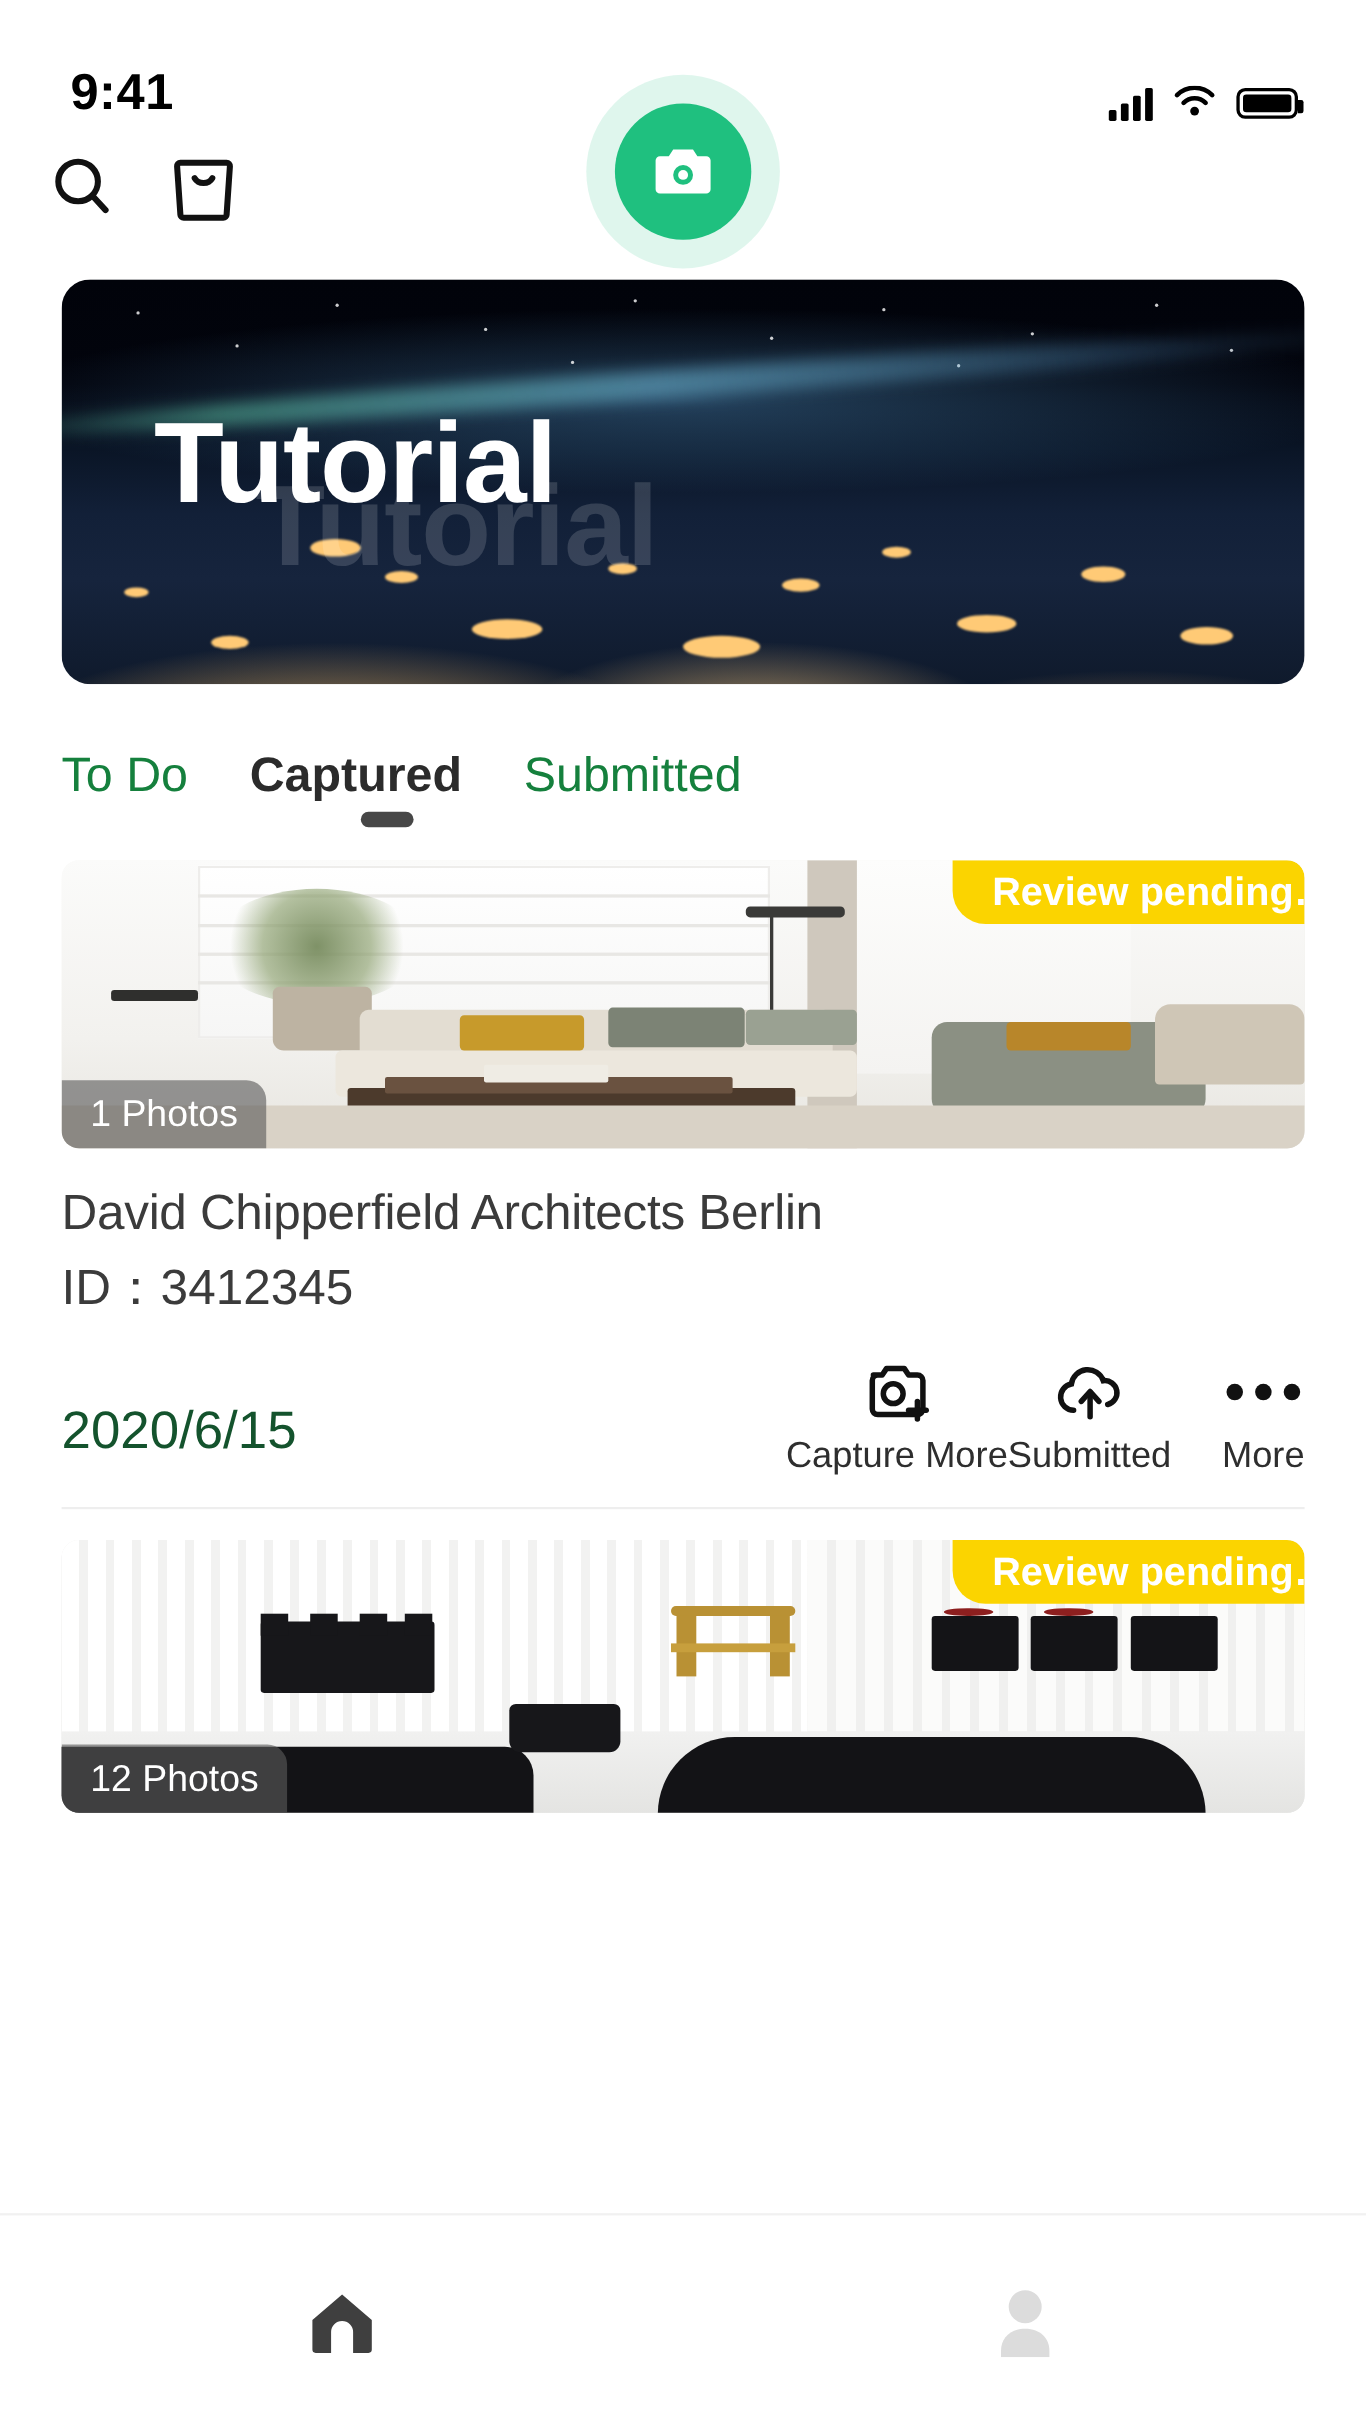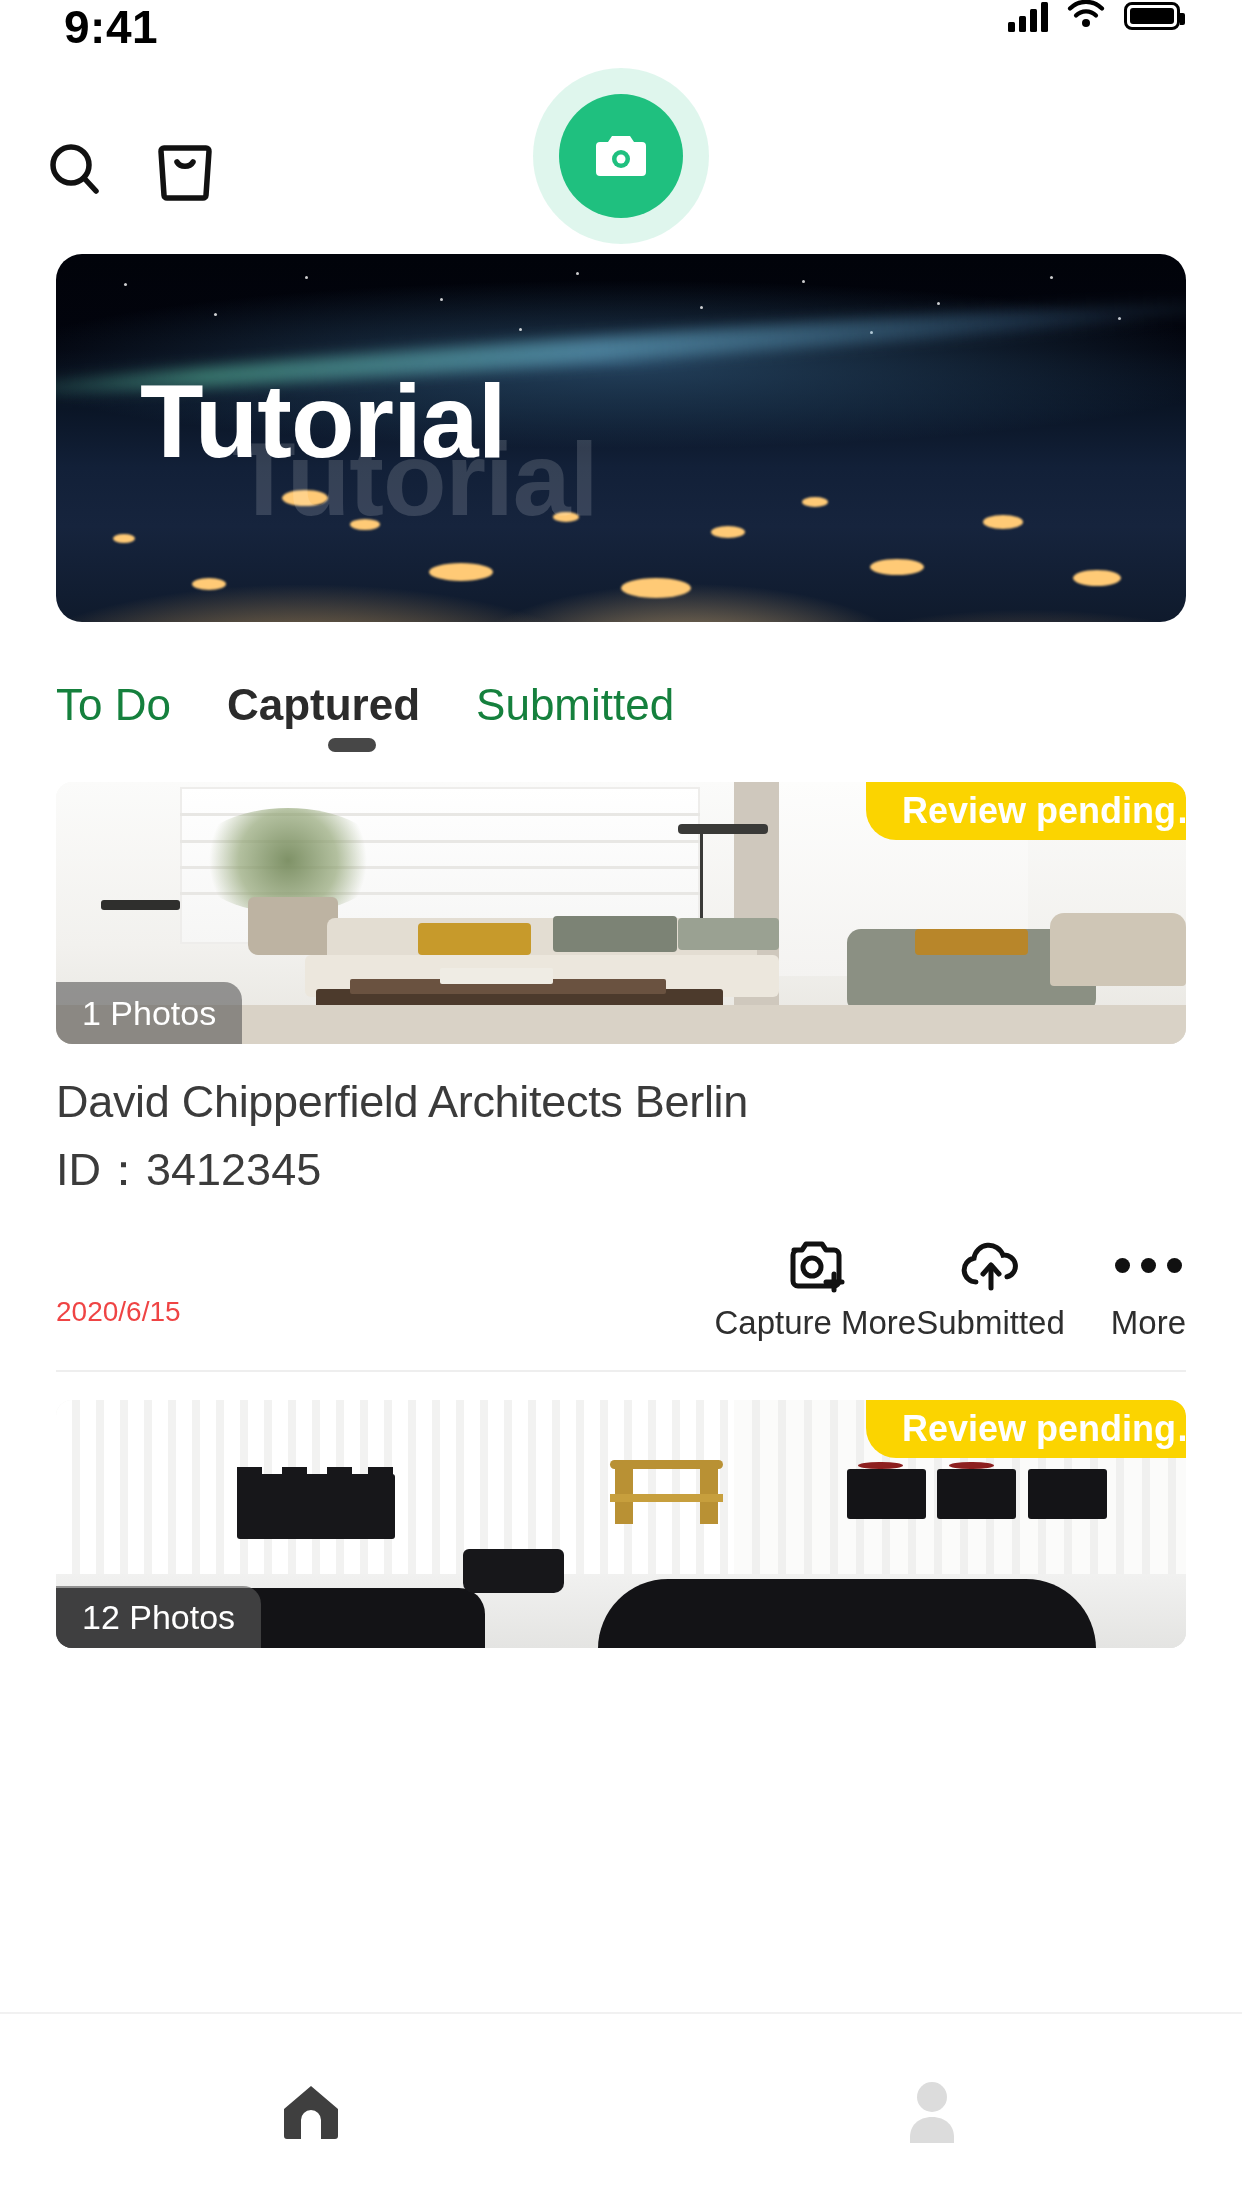--- a/index.html
+++ b/index.html
@@ -6,21 +6,21 @@
   html, body {
     width:1242px; height:2208px;
     background:#ffffff;
     font-family:"Liberation Sans", sans-serif;
     overflow:hidden;
   }
   .phone { position:relative; width:1242px; height:2208px; background:#fff; }
 
   
   .statusbar {
-    height:110px; display:flex; align-items:flex-start;
+    height:110px; display:flex; align-items:flex-end;
     justify-content:space-between; padding:0 62px 0 64px;
   }
   .clock { font-size:46px; font-weight:bold; color:#000; letter-spacing:0.5px; }
   .status-icons { display:flex; align-items:center; gap:18px; }
   .sig { display:flex; align-items:flex-end; gap:4px; height:32px; }
   .sig i { display:block; width:7px; background:#000; border-radius:1.5px; }
   .sig i:nth-child(1){height:10px;} .sig i:nth-child(2){height:16px;}
   .sig i:nth-child(3){height:23px;} .sig i:nth-child(4){height:30px;}
   .batt {
     width:56px; height:28px; border:3px solid #000; border-radius:8px;
@@ -125,21 +125,21 @@
     display:flex; align-items:center; border-radius:0 18px 0 0;
   }
   .card-title {
     margin-top:32px; font-size:45px; color:#3b3b3b; letter-spacing:-.3px;
   }
   .card-id { margin-top:12px; font-size:45px; color:#3b3b3b; }
   .card-footer {
     margin-top:34px; display:flex; align-items:flex-end;
     justify-content:space-between;
   }
-  .card-date { font-size:28px; color:#ef4444; padding-bottom:14px; }
+  .card-date { font-size:48px; color:#14532d; padding-bottom:14px; }
   .actions { display:flex; }
   .action { display:flex; flex-direction:column; align-items:center; width:auto; }
   .action .ico { height:62px; display:flex; align-items:center; justify-content:center; }
   .action .lbl { margin-top:8px; font-size:33px; color:#2e2e2e; white-space:nowrap; }
   .action.more { margin-left:46px; }
   .dots { display:flex; gap:11px; align-items:center; height:62px; }
   .dots i { width:15px; height:15px; border-radius:50%; background:#111; }
   .divider { height:2px; background:#eeeeee; margin:28px 56px 0 56px; }
 
   

